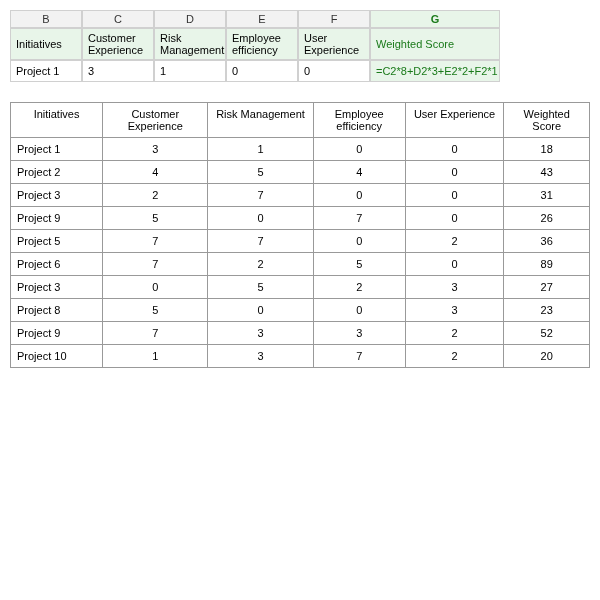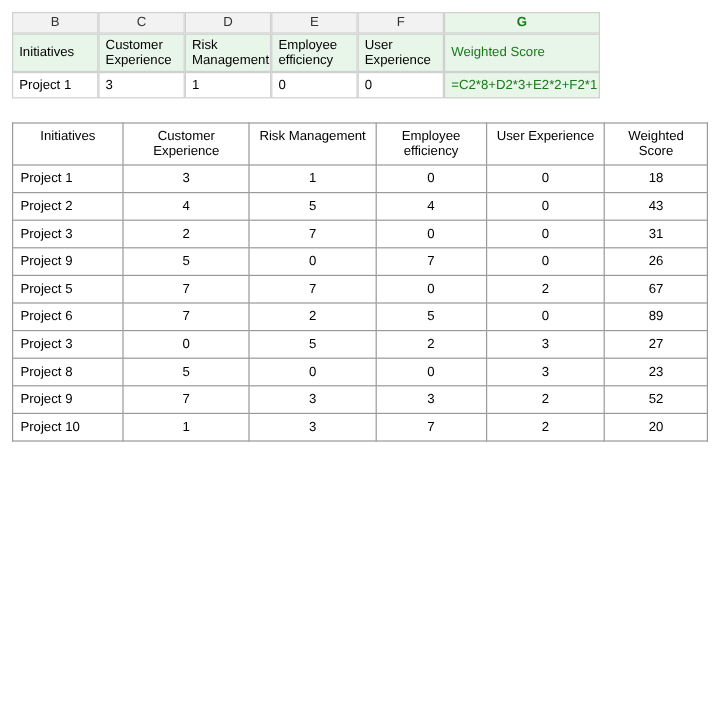--- a/index.html
+++ b/index.html
@@ -183,21 +183,21 @@
           <td class="num-cell">7</td>
           <td class="num-cell">0</td>
           <td class="num-cell">26</td>
         </tr>
         <tr>
           <td>Project 5</td>
           <td class="num-cell">7</td>
           <td class="num-cell">7</td>
           <td class="num-cell">0</td>
           <td class="num-cell">2</td>
-          <td class="num-cell">67</td>
+          <td class="num-cell">36</td>
         </tr>
         <tr>
           <td>Project 6</td>
           <td class="num-cell">7</td>
           <td class="num-cell">2</td>
           <td class="num-cell">5</td>
           <td class="num-cell">0</td>
           <td class="num-cell">89</td>
         </tr>
         <tr>

